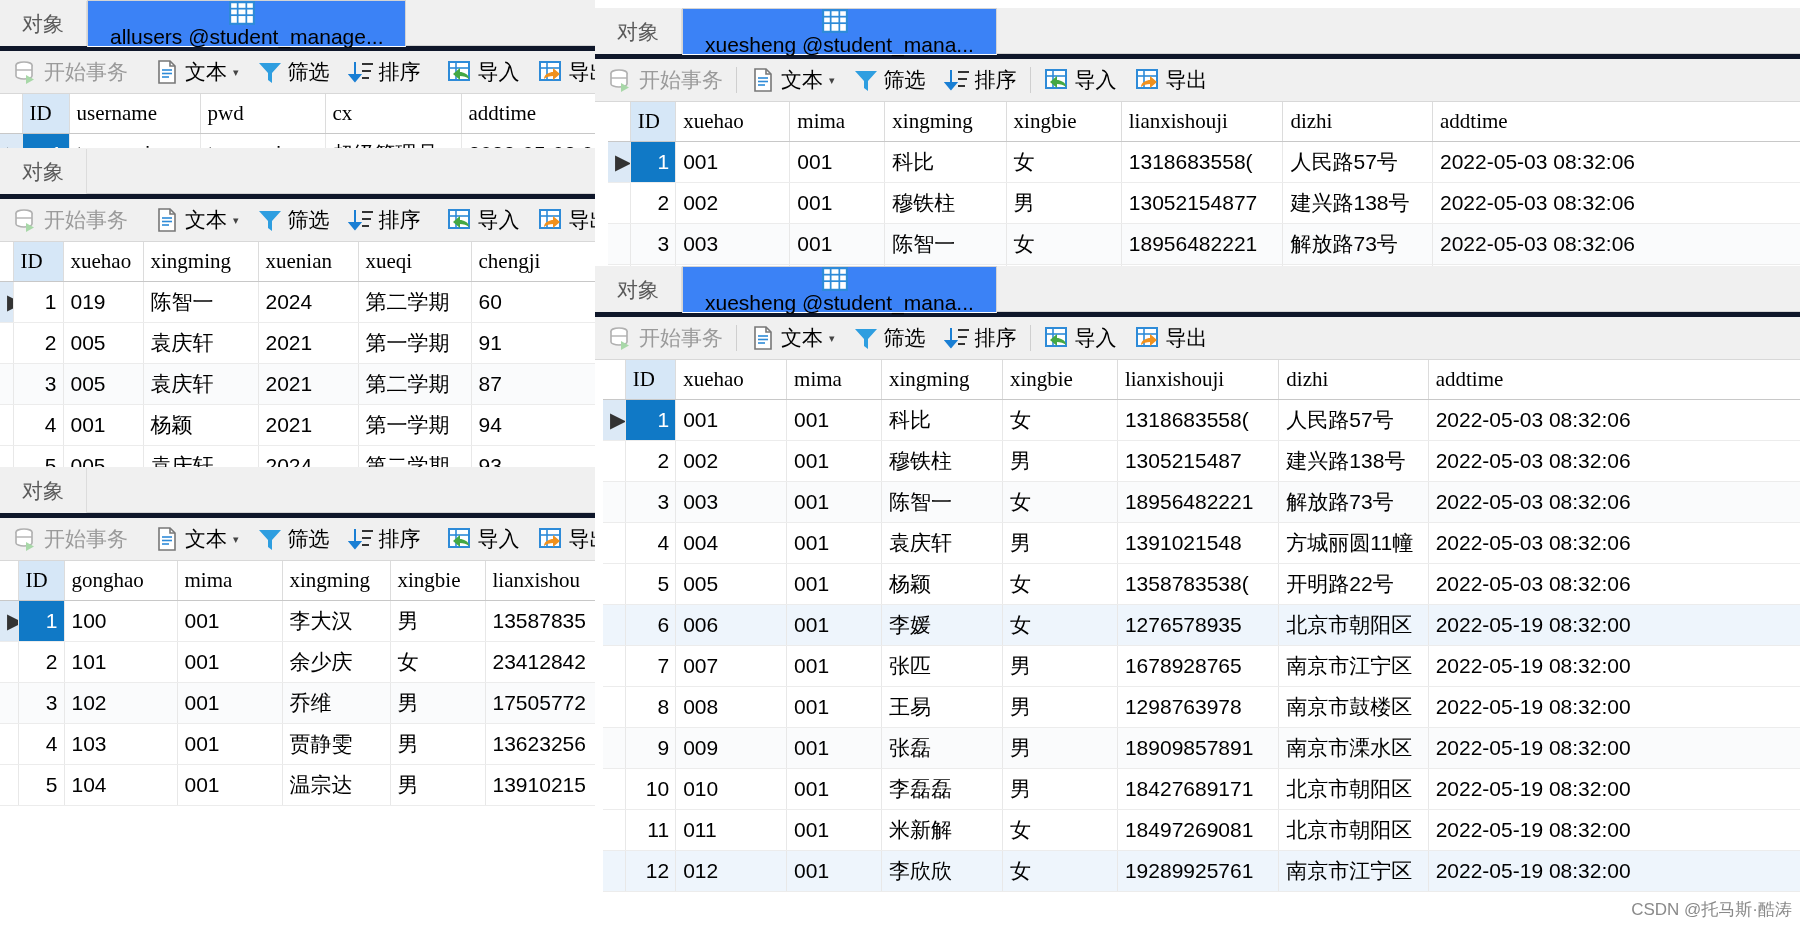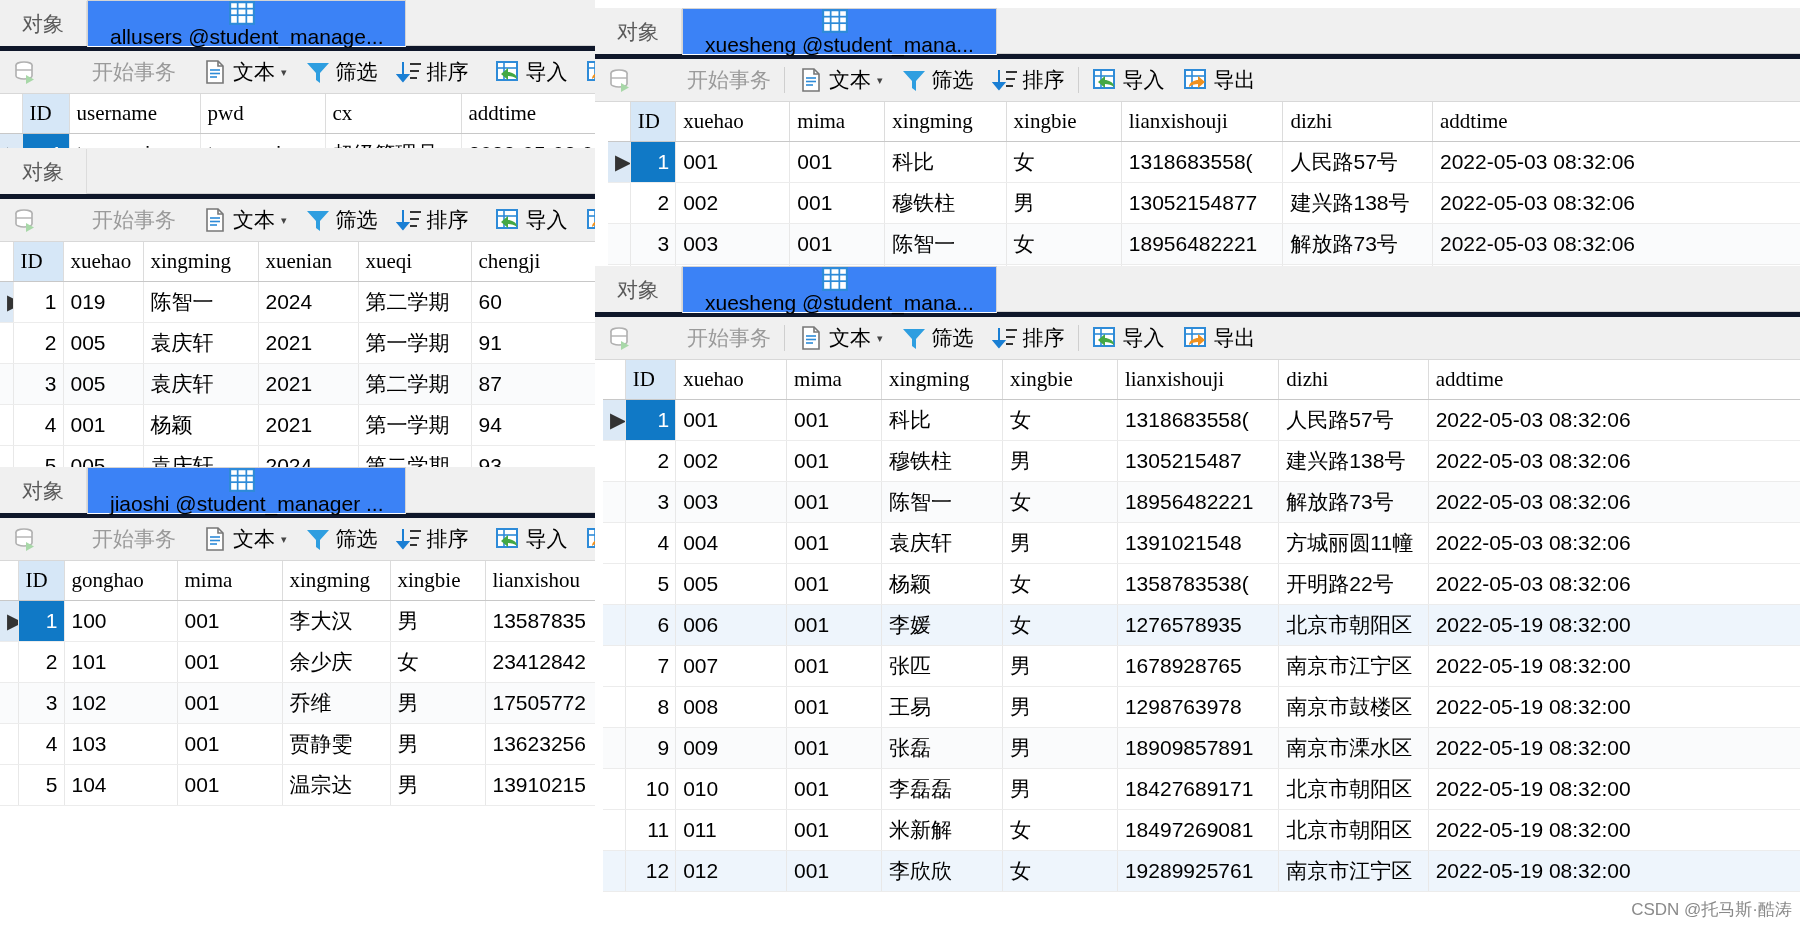--- a/index.html
+++ b/index.html
@@ -47,21 +47,21 @@
   
   .toolbar{
     display:flex;align-items:center;
     height:42px;
     background:#f0f0f0;
     border-bottom:1px solid #d8d8d8;
     padding-left:4px;
     white-space:nowrap;
   }
   .tbitem{display:flex;align-items:center;padding:0 9px;height:38px;font-size:21px;color:#000;}
-  .tbitem.disabled{color:#9a9a9a;gap:48px;}
+  .tbitem.disabled{color:#9a9a9a;}
   .tbsep{width:1px;height:26px;background:#cfcfcf;margin:0 4px;}
   .tbicon{width:26px;height:26px;margin-right:5px;flex:none;}
   .caret{font-size:11px;margin-left:6px;color:#444;}
 
   
   table.grid{border-collapse:collapse;table-layout:fixed;background:#fff;}
   table.grid th{
     background:#ffffff;
     border-right:1px solid #dcdcdc;
     border-bottom:1px solid #c8c8c8;
@@ -375,32 +375,20 @@
 
     </tbody>
   </table>
 </div>
 
 <div class="panel" style="left:0;top:467px;width:595px;height:458px;">
   <div class="tabstrip">
     <div class="tab">
         <span>对象</span>
       </div>
-    <div class="tab active">
-      <span class="grid-icon">
-        <svg viewBox="0 0 24 22" width="26" height="24">
-            <rect x="1" y="1" width="22" height="20" fill="#fff" stroke="#2e8bd8" stroke-width="2"></rect>
-            <line x1="1" y1="7" x2="23" y2="7" stroke="#2e8bd8" stroke-width="1.6"></line>
-            <line x1="1" y1="13" x2="23" y2="13" stroke="#2e8bd8" stroke-width="1.6"></line>
-            <line x1="8" y1="1" x2="8" y2="21" stroke="#2e8bd8" stroke-width="1.6"></line>
-            <line x1="16" y1="1" x2="16" y2="21" stroke="#2e8bd8" stroke-width="1.6"></line>
-          </svg>
-      </span>
-      <span>jiaoshi @student_manager ...</span>
-    </div>
     <div class="tab-filler"></div>
   </div>
 
   <div class="toolbar">
     <div class="tbitem disabled">
       <span class="tbicon">
         <svg viewBox="0 0 26 26" width="26" height="26">
             <ellipse cx="11" cy="6" rx="8" ry="3" fill="#fff" stroke="#b0b0b0" stroke-width="1.6"></ellipse>
             <path d="M3 6v11c0 1.6 3.6 3 8 3s8-1.4 8-3V6" fill="#fff" stroke="#b0b0b0" stroke-width="1.6"></path>
             <line x1="3" y1="11" x2="19" y2="11" stroke="#b0b0b0" stroke-width="1.4"></line>

